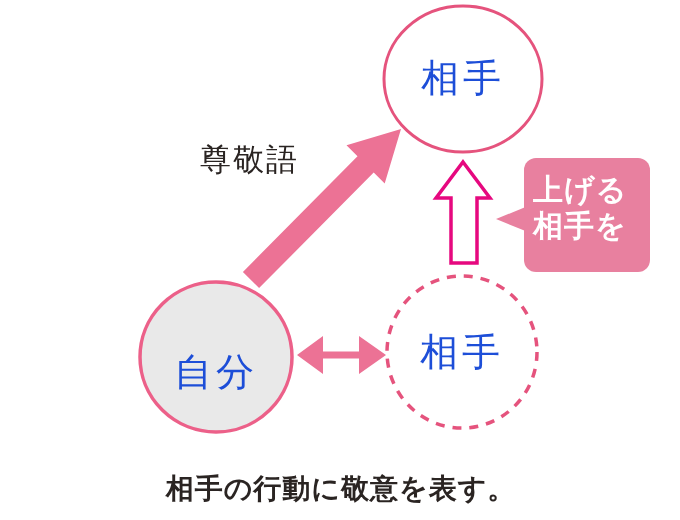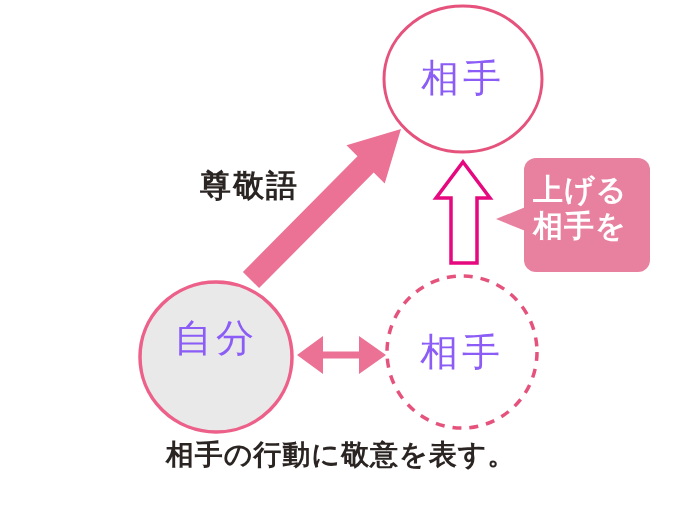--- a/index.html
+++ b/index.html
@@ -9,42 +9,42 @@
     height: 520px;
     background: #ffffff;
     overflow: hidden;
     font-family: "Liberation Sans", sans-serif;
   }
   #diagram-svg { position: absolute; left: 0; top: 0; }
   .txt { position: absolute; white-space: nowrap; }
   .node-label {
     font-size: 38px;
     letter-spacing: 4px;
-    color: #8b5cf6;
+    color: #1d4ed8;
     text-align: center;
     width: 160px;
     line-height: 44px;
   }
   .sonkeigo-label {
-    left: 200px; top: 165px;
+    left: 200px; top: 139px;
     font-size: 31px;
-    font-weight: bold;
+    font-weight: normal;
     letter-spacing: 2px;
     color: #2a2422;
   }
   .callout-text {
     left: 533px; top: 172px;
     font-size: 30px;
     font-weight: bold;
     letter-spacing: 1px;
     line-height: 36px;
     color: #ffffff;
   }
   .caption {
-    left: 101px; top: 438px;
+    left: 101px; top: 472px;
     width: 480px;
     text-align: center;
     font-size: 28px;
     font-weight: bold;
     letter-spacing: 1px;
     line-height: 34px;
     color: #2a2422;
     white-space: nowrap;
   }
 </style>
@@ -68,21 +68,21 @@
     <polygon points="463,162 490,198 477,198 477,263 451,263 451,198 436,198" fill="#ffffff" stroke="#e6087f" stroke-width="3.5" stroke-linejoin="miter"></polygon>
 
     <polygon points="496,219 528,206 528,232" fill="#e8809f"></polygon>
     <rect x="524" y="158" width="126" height="114" rx="12" ry="12" fill="#e8809f"></rect>
   </svg>
 
   <div class="txt sonkeigo-label">尊敬語</div>
 
   <div class="txt node-label" style="left:383px; top:56px;">相手</div>
 
-  <div class="txt node-label" style="left:136px; top:316px;">自分</div>
+  <div class="txt node-label" style="left:136px; top:350px;">自分</div>
 
   <div class="txt node-label" style="left:382px; top:330px;">相手</div>
 
   <div class="txt callout-text">
     <div>上げる</div>
     <div>相手を</div>
   </div>
 
   <div class="txt caption">
     <div>相手の行動に敬意を表す。</div>

